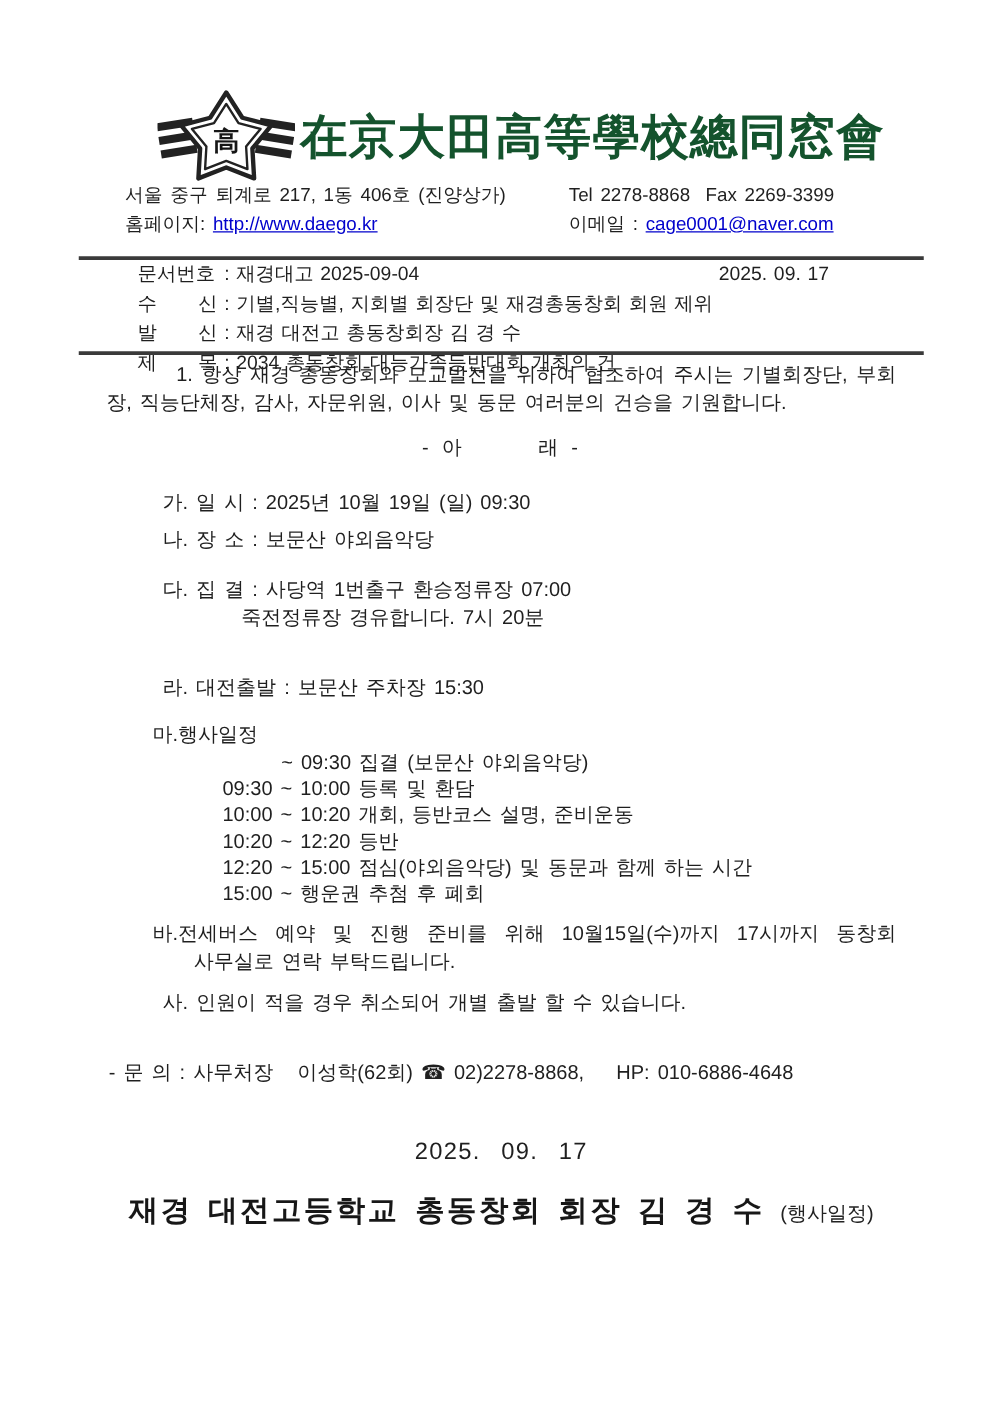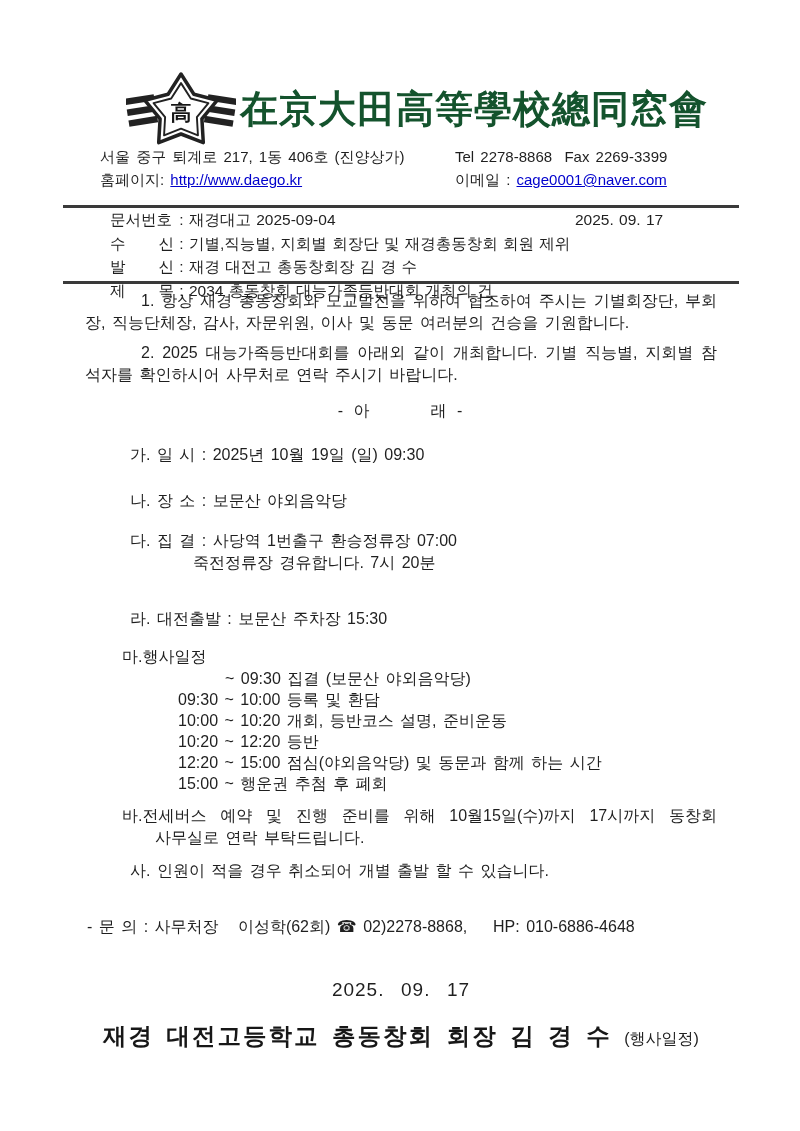--- a/index.html
+++ b/index.html
@@ -31,21 +31,21 @@
   .meta-label{display:inline-block;width:64px;text-align:justify;text-align-last:justify;white-space:pre-wrap;vertical-align:top;}
   .meta-sep{display:inline-block;white-space:pre;}
   .meta-date{position:absolute;left:465px;top:0;white-space:pre;}
   
   .content{position:absolute;left:85px;top:290px;width:632px;font-size:16px;line-height:22px;word-spacing:2px;}
   .para{text-align:justify;text-indent:56px;margin:0 0 8px 0;}
   .para2{margin:0;}
   .divider-line{margin-top:14px;text-align:center;letter-spacing:2px;}
   .item{padding-left:45px;}
   .item-a{margin-top:22px;}
-  .item-b{margin-top:24px;}
+  .item-b{margin-top:8px;}
   .item-c{margin-top:18px;}
   .item-c2{padding-left:108px;}
   .item-d{margin-top:34px;}
   .item-e{margin-top:16px;padding-left:37px;}
   .sched{line-height:21px;}
   .sched-line{padding-left:93px;}
   .sched-first{padding-left:140px;}
   .item-f{margin-top:11px;padding-left:37px;}
   .item-f1{text-align:justify;text-align-last:justify;}
   .item-f2{padding-left:33px;}
@@ -107,21 +107,20 @@
     </div>
     <div class="meta-row">
       <span class="meta-label">제 목</span><span class="meta-sep"> : </span><span class="t">2034 총동창회 대능가족등반대회 개최의 건</span>
     </div>
   </div>
 
   <div class="rule rule2"></div>
 
   <div class="content">
     <p class="para t">1. 항상 재경 총동창회와 모교발전을 위하여 협조하여 주시는 기별회장단, 부회장, 직능단체장, 감사, 자문위원, 이사 및 동문 여러분의 건승을 기원합니다.</p>
-    <p class="para para2 t">2. 2025 대능가족등반대회를 아래외 같이 개최합니다. 기별 직능별, 지회별 참석자를 확인하시어 사무처로 연락 주시기 바랍니다.</p>
 
     <div class="divider-line t">- 아       래 -</div>
 
     <div class="item item-a t">가. 일 시 : 2025년 10월 19일 (일) 09:30</div>
     <div class="item item-b t">나. 장 소 : 보문산 야외음악당</div>
 
     <div class="item-c">
       <div class="item t">다. 집 결 : 사당역 1번출구 환승정류장 07:00</div>
       <div class="item-c2 t">죽전정류장 경유합니다. 7시 20분</div>
     </div>

